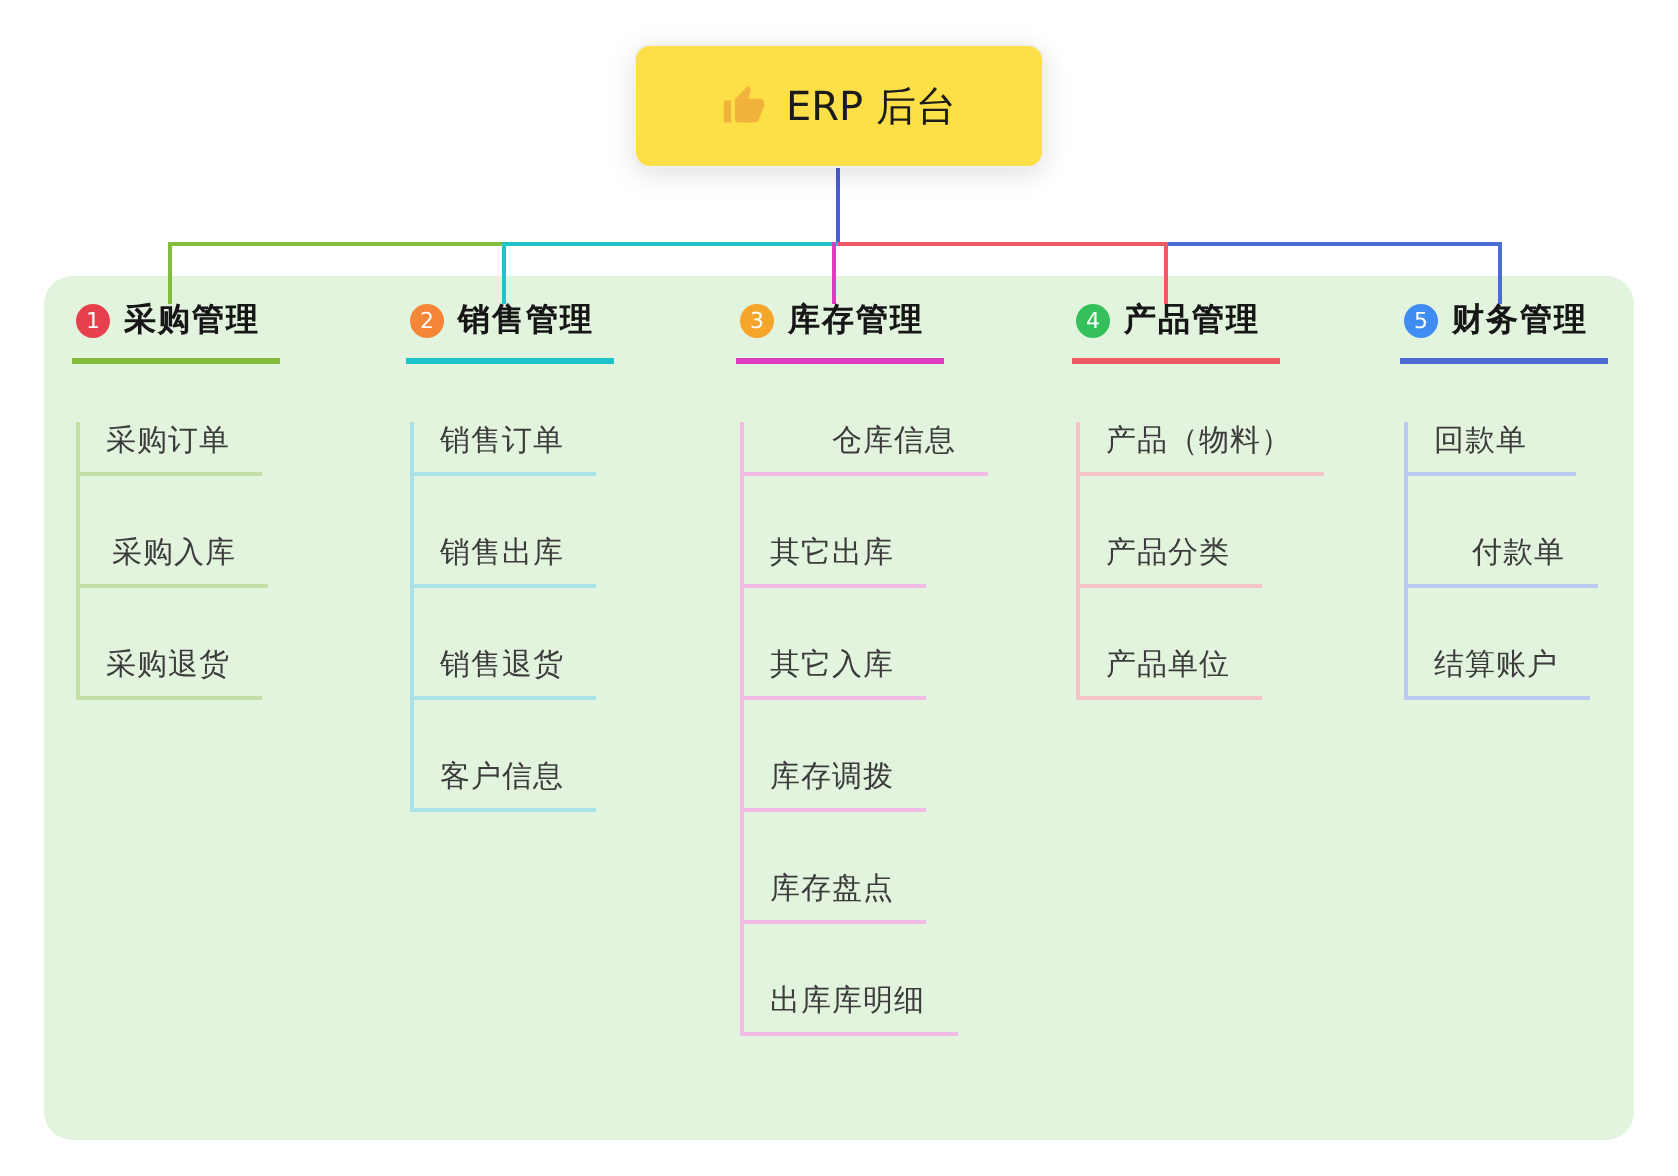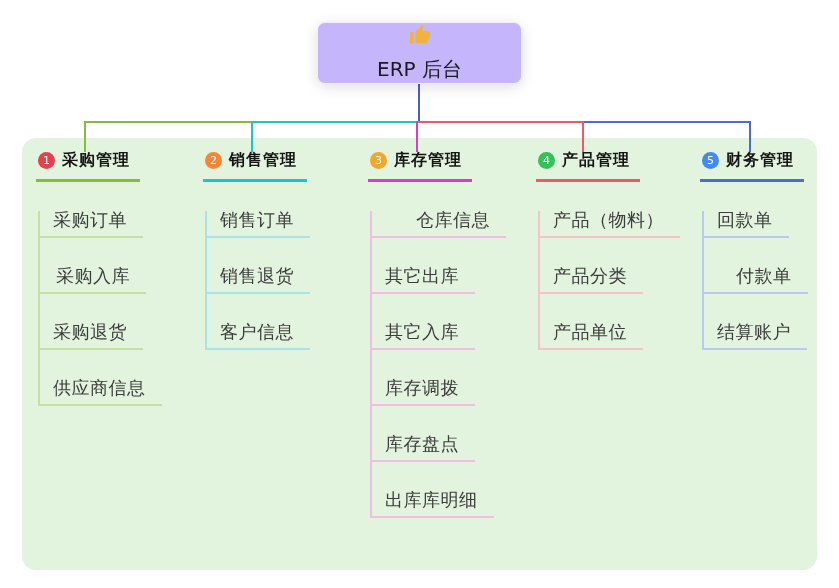--- a/index.html
+++ b/index.html
@@ -11,42 +11,42 @@
     font-family:"DejaVu Sans","Liberation Sans",sans-serif;
   }
   .panel {
     position:absolute; left:22px; top:138px; width:795px; height:432px;
     border-radius:14px;
   }
   svg.connectors { position:absolute; left:0; top:0; z-index:2; }
   svg.connectors line { stroke-width:2; fill:none; }
   .root-node {
     position:absolute; left:317px; top:22px; width:205px; height:62px;
-    background:#c4b5fd; border:1px solid #f0f0f0; border-radius:8px;
+    background:#fde047; border:1px solid #f0f0f0; border-radius:8px;
     box-shadow:0 3px 14px rgba(0,0,0,0.13);
     display:flex; align-items:center; justify-content:center; gap:10px;
-    font-size:20px; color:#1b1b1b; z-index:3; cursor:pointer;flex-direction:column;
+    font-size:20px; color:#1b1b1b; z-index:3; cursor:pointer;
   }
   .thumb { display:flex; align-items:center; }
   .branch { position:absolute; top:150px; z-index:3; }
   .branch-heading {
     display:flex; align-items:center; gap:7px;
     padding:0 10px 8px 2px; border-bottom:3px solid;
     width:max-content; cursor:pointer;
   }
   .num-circle {
     width:17px; height:17px; border-radius:50%;
     color:#fff; font-size:11px; line-height:17px; text-align:center;
     flex-shrink:0;
   }
   .branch-label { font-size:16px; font-weight:600; color:#161616; letter-spacing:1px; }
   .children { margin-left:2px; border-left:2px solid; width:max-content; }
   .child {
     margin-top:29px; padding:0 16px 7px 13px;
-    border-bottom:2px solid; font-size:18px; line-height:18px;
+    border-bottom:2px solid; font-size:15px; line-height:18px;
     color:#3c3c3c; width:max-content; min-width:84px; cursor:pointer;
     letter-spacing:0.5px;
   }
   .b1 { left:36px; }
   .b2 { left:203px; }
   .b3 { left:368px; }
   .b4 { left:536px; }
   .b5 { left:700px; }
 </style>
 </head>
@@ -81,31 +81,31 @@
 
 <div class="branch b1">
   <div class="branch-heading" style="border-bottom-color: rgb(132, 189, 62);">
     <span class="num-circle" style="background: rgb(231, 64, 77);">1</span>
     <span class="branch-label">采购管理</span>
   </div>
   <div class="children" style="border-left-color: rgb(197, 224, 164);">
     <div class="child" style="border-bottom-color: rgb(197, 224, 164);">采购订单</div>
     <div class="child" style="border-bottom-color: rgb(197, 224, 164); padding-left: 16px;">采购入库</div>
     <div class="child" style="border-bottom-color: rgb(197, 224, 164);">采购退货</div>
-    <div class="child" style="border-bottom-color: rgb(197, 224, 164);">供应商信息</div>
   </div>
 </div>
 
 <div class="branch b2">
   <div class="branch-heading" style="border-bottom-color: rgb(30, 195, 203);">
     <span class="num-circle" style="background: rgb(245, 134, 56);">2</span>
     <span class="branch-label">销售管理</span>
   </div>
   <div class="children" style="border-left-color: rgb(169, 227, 229);">
     <div class="child" style="border-bottom-color: rgb(169, 227, 229);">销售订单</div>
+    <div class="child" style="border-bottom-color: rgb(169, 227, 229);">销售出库</div>
     <div class="child" style="border-bottom-color: rgb(169, 227, 229); text-align: center;">销售退货</div>
     <div class="child" style="border-bottom-color: rgb(169, 227, 229);">客户信息</div>
   </div>
 </div>
 
 <div class="branch b3">
   <div class="branch-heading" style="border-bottom-color: rgb(221, 62, 193);">
     <span class="num-circle" style="background: rgb(246, 165, 43);">3</span>
     <span class="branch-label">库存管理</span>
   </div>

